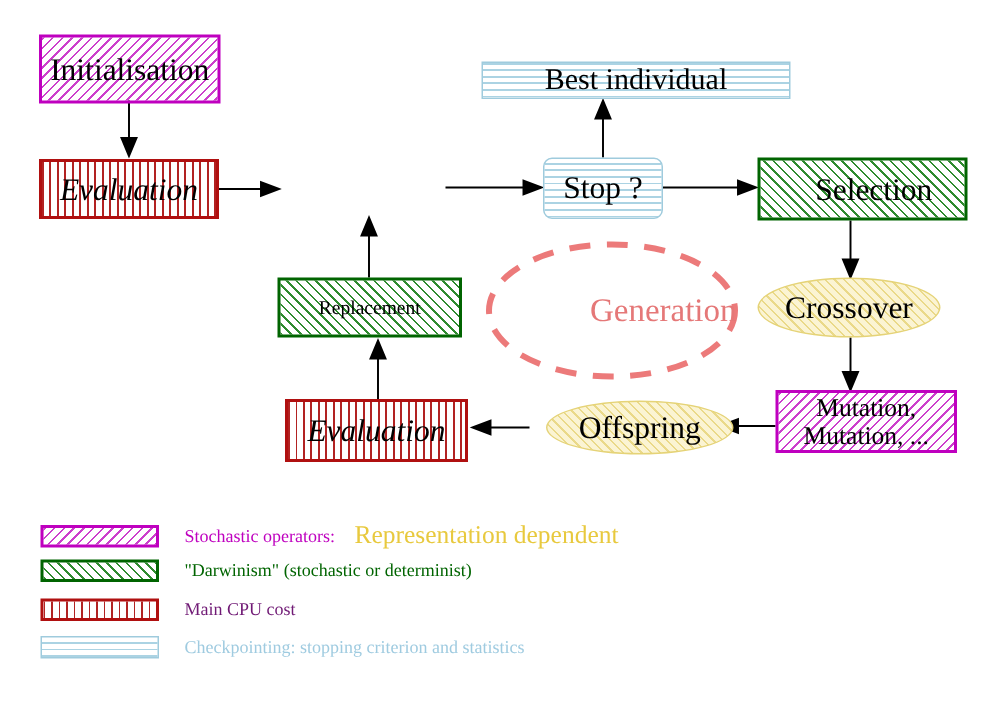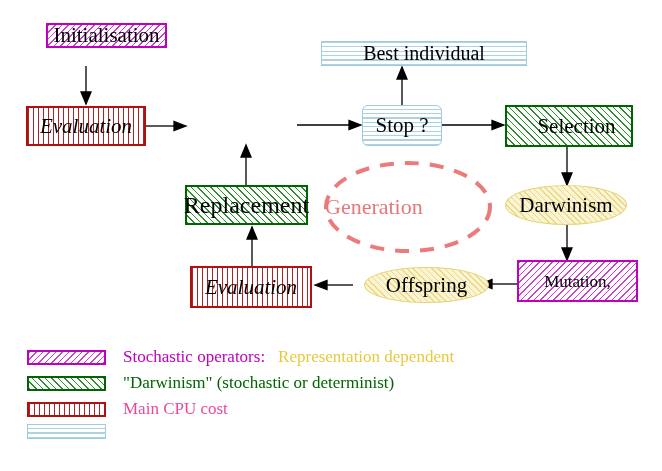--- a/index.html
+++ b/index.html
@@ -7,21 +7,21 @@
     position:relative; width:662px; height:471px; background:#ffffff;
     font-family:"Liberation Serif","DejaVu Serif",serif; overflow:hidden;
   }
   #arrow-layer { position:absolute; left:0; top:0; width:662px; height:471px; z-index:1; }
   .node {
     position:absolute; box-sizing:border-box; z-index:2;
     display:flex; align-items:center; justify-content:center;
     color:#000; text-align:center; white-space:nowrap;
   }
   .font-xl { font-size:21px; }
-  .font-lg { font-size:24px; }
+  .font-lg { font-size:13px; }
 
   
   .hatch-magenta {
     border:2px solid #bf00bf;
     background:repeating-linear-gradient(135deg,#cc3fcc 0,#cc3fcc 1.2px,#ffffff 1.2px,#ffffff 4.6px);
   }
   .hatch-green {
     border:2px solid #006400;
     background:repeating-linear-gradient(45deg,#2f8b2f 0,#2f8b2f 1.2px,#ffffff 1.2px,#ffffff 4.6px);
   }
@@ -36,33 +36,33 @@
   }
   .ellipse-yellow {
     border:1px solid #e5d377; border-radius:50%;
     background:repeating-linear-gradient(45deg,#ead989 0,#ead989 1.1px,#fbf4d3 1.1px,#fbf4d3 4.4px);
   }
   .rounded { border-radius:6px; }
 
   
   #generation-label {
     position:absolute; left:325px; top:194px; width:166px; z-index:2;
-    text-align:left; color:#e57878; font-size:22px;
+    text-align:right; color:#e57878; font-size:22px;
   }
 
   
   .legend-row { position:absolute; left:27px; display:flex; align-items:center; z-index:2; }
   .legend-swatch { width:79px; height:15px; box-sizing:border-box; flex:0 0 auto; }
-  .legend-label { margin-left:17px; font-size:17px; white-space:nowrap; }
+  .legend-label { margin-left:17px; font-size:12px; white-space:nowrap; }
   .legend-label-secondary { margin-left:13px; font-size:17px; white-space:nowrap; }
   .sw-cyan-border { border-width:1px; }
   .t-magenta { color:#bf00bf; }
   .t-gold { color:#e8c93e; }
   .t-green { color:#006400; }
-  .t-red { color:#ec4899; }
+  .t-red { color:#701a75; }
   .t-cyan { color:#9fcbe0; }
 </style>
 </head>
 <body>
 
 <div id="canvas">
 
   <svg id="arrow-layer" viewBox="0 0 662 471" xmlns="http://www.w3.org/2000/svg">
     <ellipse cx="408" cy="207" rx="82" ry="44" fill="none" stroke="#ec7a7a" stroke-width="4" stroke-dasharray="14 11"></ellipse>
     <g stroke="#000" stroke-width="1.3" fill="#000">
@@ -95,58 +95,60 @@
       <polygon points="315,285 327,280.5 327,289.5"></polygon>
 
       <line x1="252" y1="266" x2="252" y2="237"></line>
       <polygon points="252,227 247,239 257,239"></polygon>
 
       <line x1="246" y1="185" x2="246" y2="155"></line>
       <polygon points="246,145 241,157 251,157"></polygon>
     </g>
   </svg>
 
-  <div class="node hatch-magenta font-xl" style="left:26px; top:23px; width:121px; height:25px;margin-left:20px;">Initialisation</div>
+  <div class="node hatch-magenta font-xl" style="left:26px; top:23px; width:121px; height:46px;">Initialisation</div>
 
   <div class="node stripe-red font-xl" style="left:26px; top:106px; width:120px; height:40px;">Evaluation</div>
 
   <div class="node stripe-cyan" style="left:289px; top:41px; width:206px; height:25px; font-size:20px;margin-left:32px;">Best individual</div>
 
   <div class="node stripe-cyan rounded font-xl" style="left:362px; top:105px; width:80px; height:41px;">Stop ?</div>
 
-  <div class="node hatch-green font-xl" style="left:505px; top:105px; width:128px; height:42px;padding-left:15px;">Selection</div>
+  <div class="node hatch-green font-xl" style="left:505px; top:105px; width:140px; height:42px;padding-left:15px;">Selection</div>
 
 
   <div class="node hatch-green font-lg" style="left:185px; top:185px; width:123px; height:40px;">Replacement</div>
 
   <div id="generation-label">Generation</div>
 
-  <div class="node ellipse-yellow font-xl" style="left:505px; top:185px; width:122px; height:40px;">Darwinism</div>
+  <div class="node ellipse-yellow font-xl" style="left:505px; top:185px; width:122px; height:40px;">Crossover</div>
 
   <div class="node ellipse-yellow font-xl" style="left:364px; top:267px; width:125px; height:36px;">Offspring</div>
 
   <div class="node stripe-red font-xl" style="left:190px; top:266px; width:122px; height:42px;">Evaluation</div>
 
   <div class="node hatch-magenta" style="left:517px; top:260px; width:121px; height:42px; flex-direction:column; font-size:17px; line-height:19px;">
     <span>Mutation,</span>
+    <span>Mutation, ...</span>
   </div>
 
   <div class="legend-row" style="top:347px;">
     <div class="legend-swatch hatch-magenta"></div>
     <span class="legend-label t-magenta">Stochastic operators:</span>
     <span class="legend-label-secondary t-gold">Representation dependent</span>
   </div>
 
   <div class="legend-row" style="top:373px;">
     <div class="legend-swatch hatch-green"></div>
     <span class="legend-label t-green">"Darwinism" (stochastic or determinist)</span>
   </div>
 
   <div class="legend-row" style="top:399px;">
     <div class="legend-swatch stripe-red"></div>
     <span class="legend-label t-red">Main CPU cost</span>
   </div>
 
   <div class="legend-row" style="top:424px;">
     <div class="legend-swatch stripe-cyan sw-cyan-border"></div>
+    <span class="legend-label t-cyan">Checkpointing: stopping criterion and statistics</span>
   </div>
 
 </div>
 
 </body></html>

